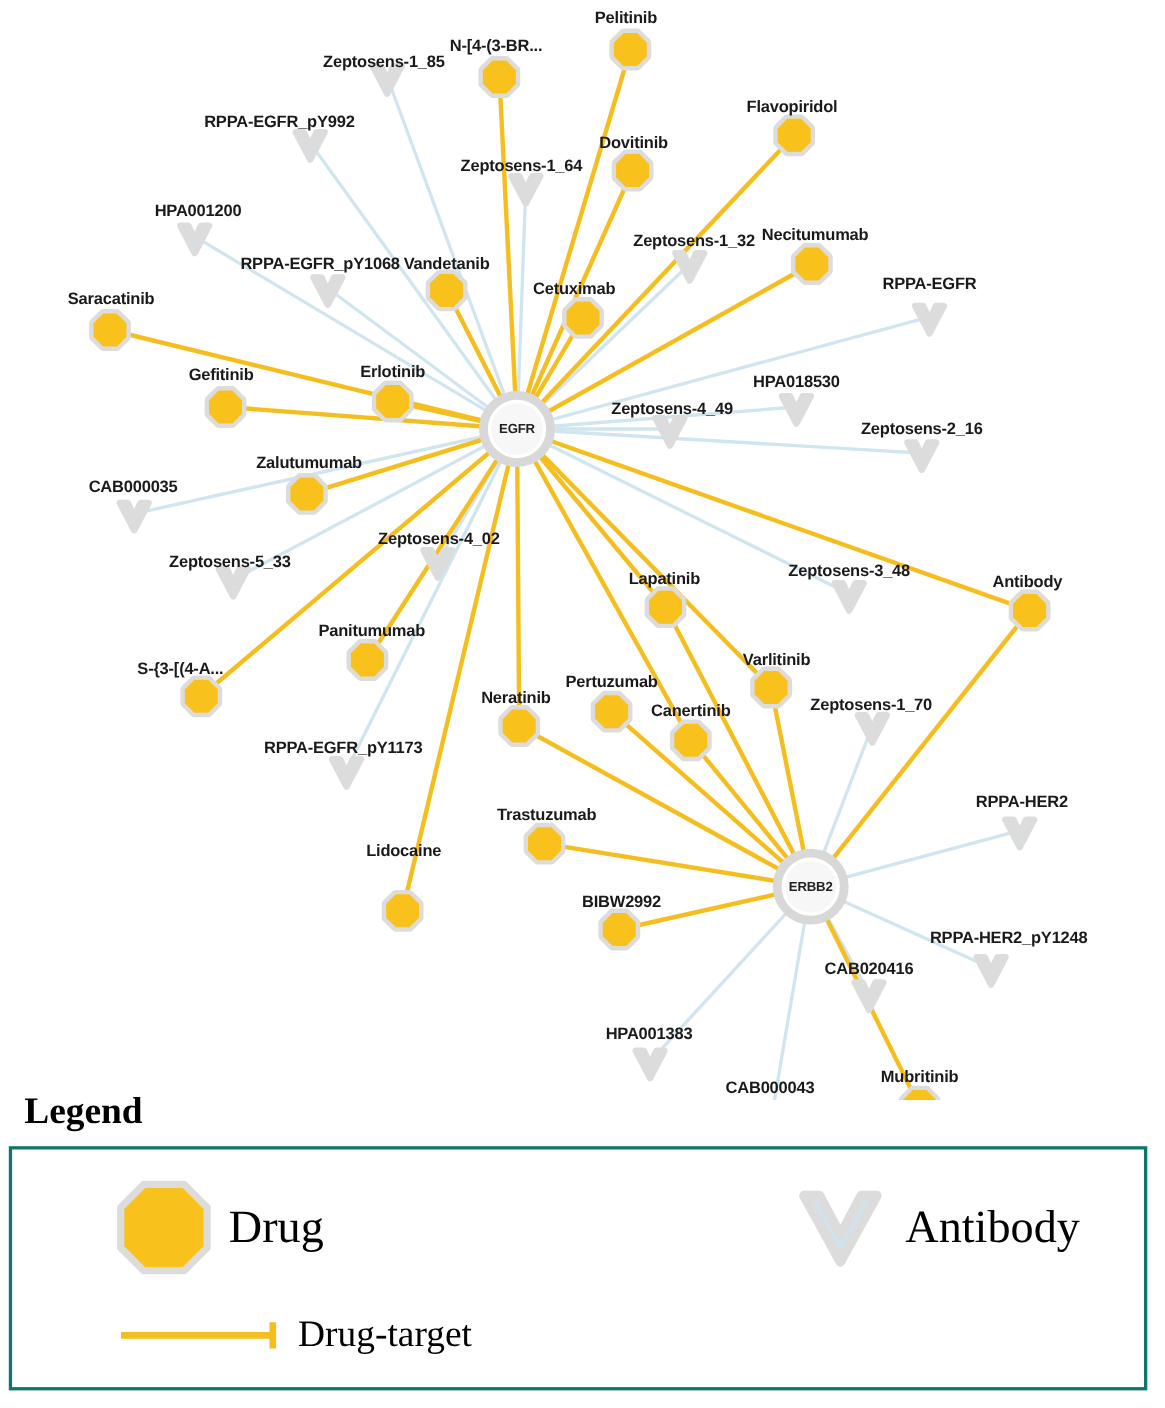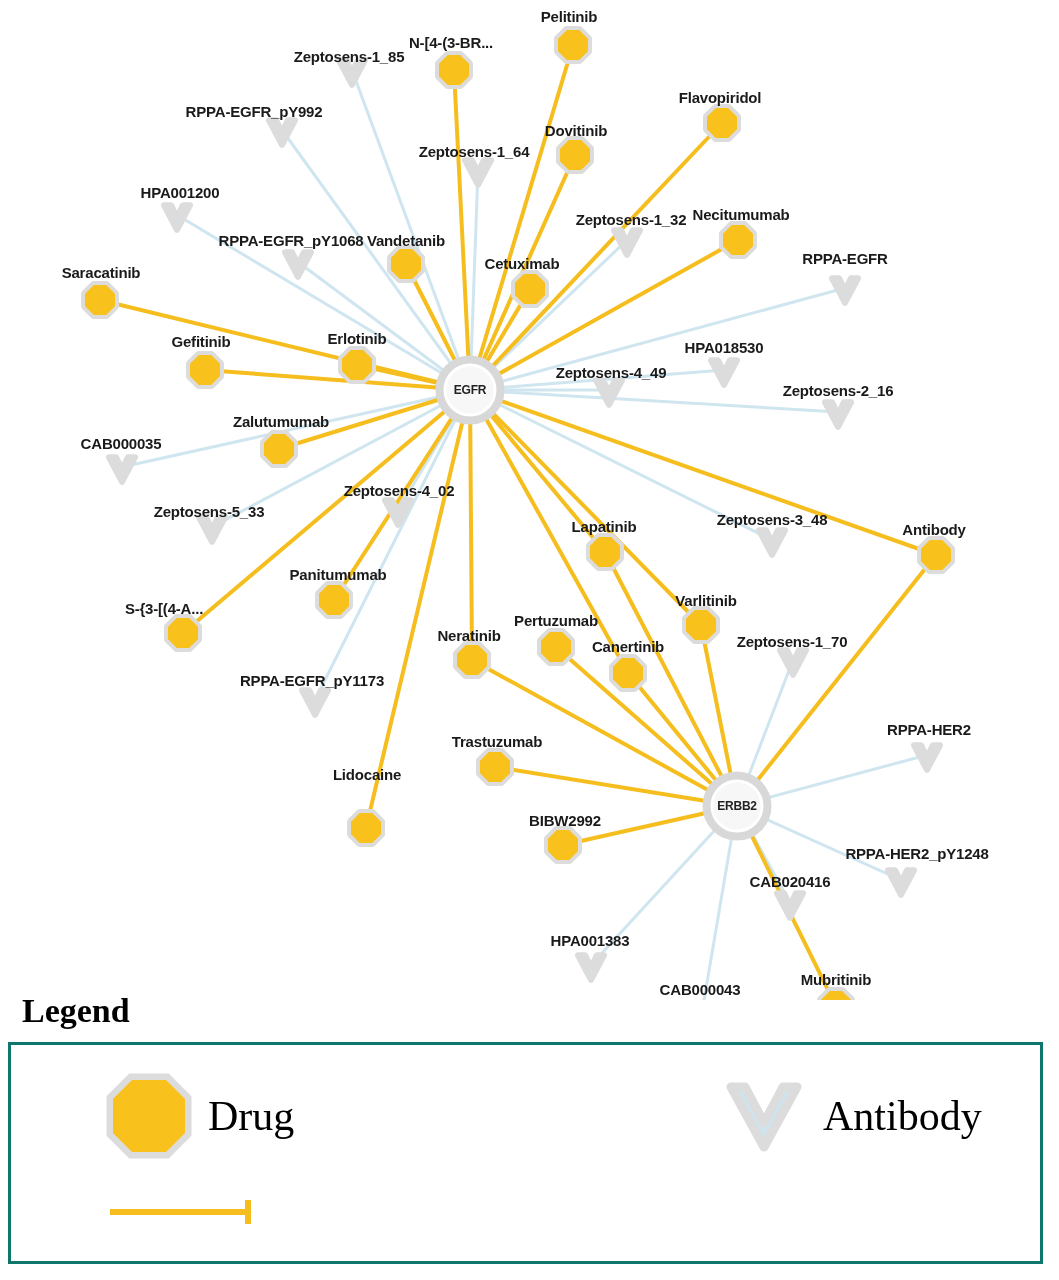--- a/index.html
+++ b/index.html
@@ -277,15 +277,16 @@
       <span class="legend-text">Antibody</span>
     </div>
 
   </div>
 
   <div class="legend-item" style="left:95px; top:150px;">
     <svg width="155" height="34">
       <line x1="4" y1="17" x2="142" y2="17" stroke="#F5BE1E" stroke-width="6"></line>
       <line x1="142" y1="5" x2="142" y2="29" stroke="#F5BE1E" stroke-width="6"></line>
     </svg>
+    <span class="legend-text-small">Drug-target</span>
   </div>
 
 </div>
 
 </body></html>

